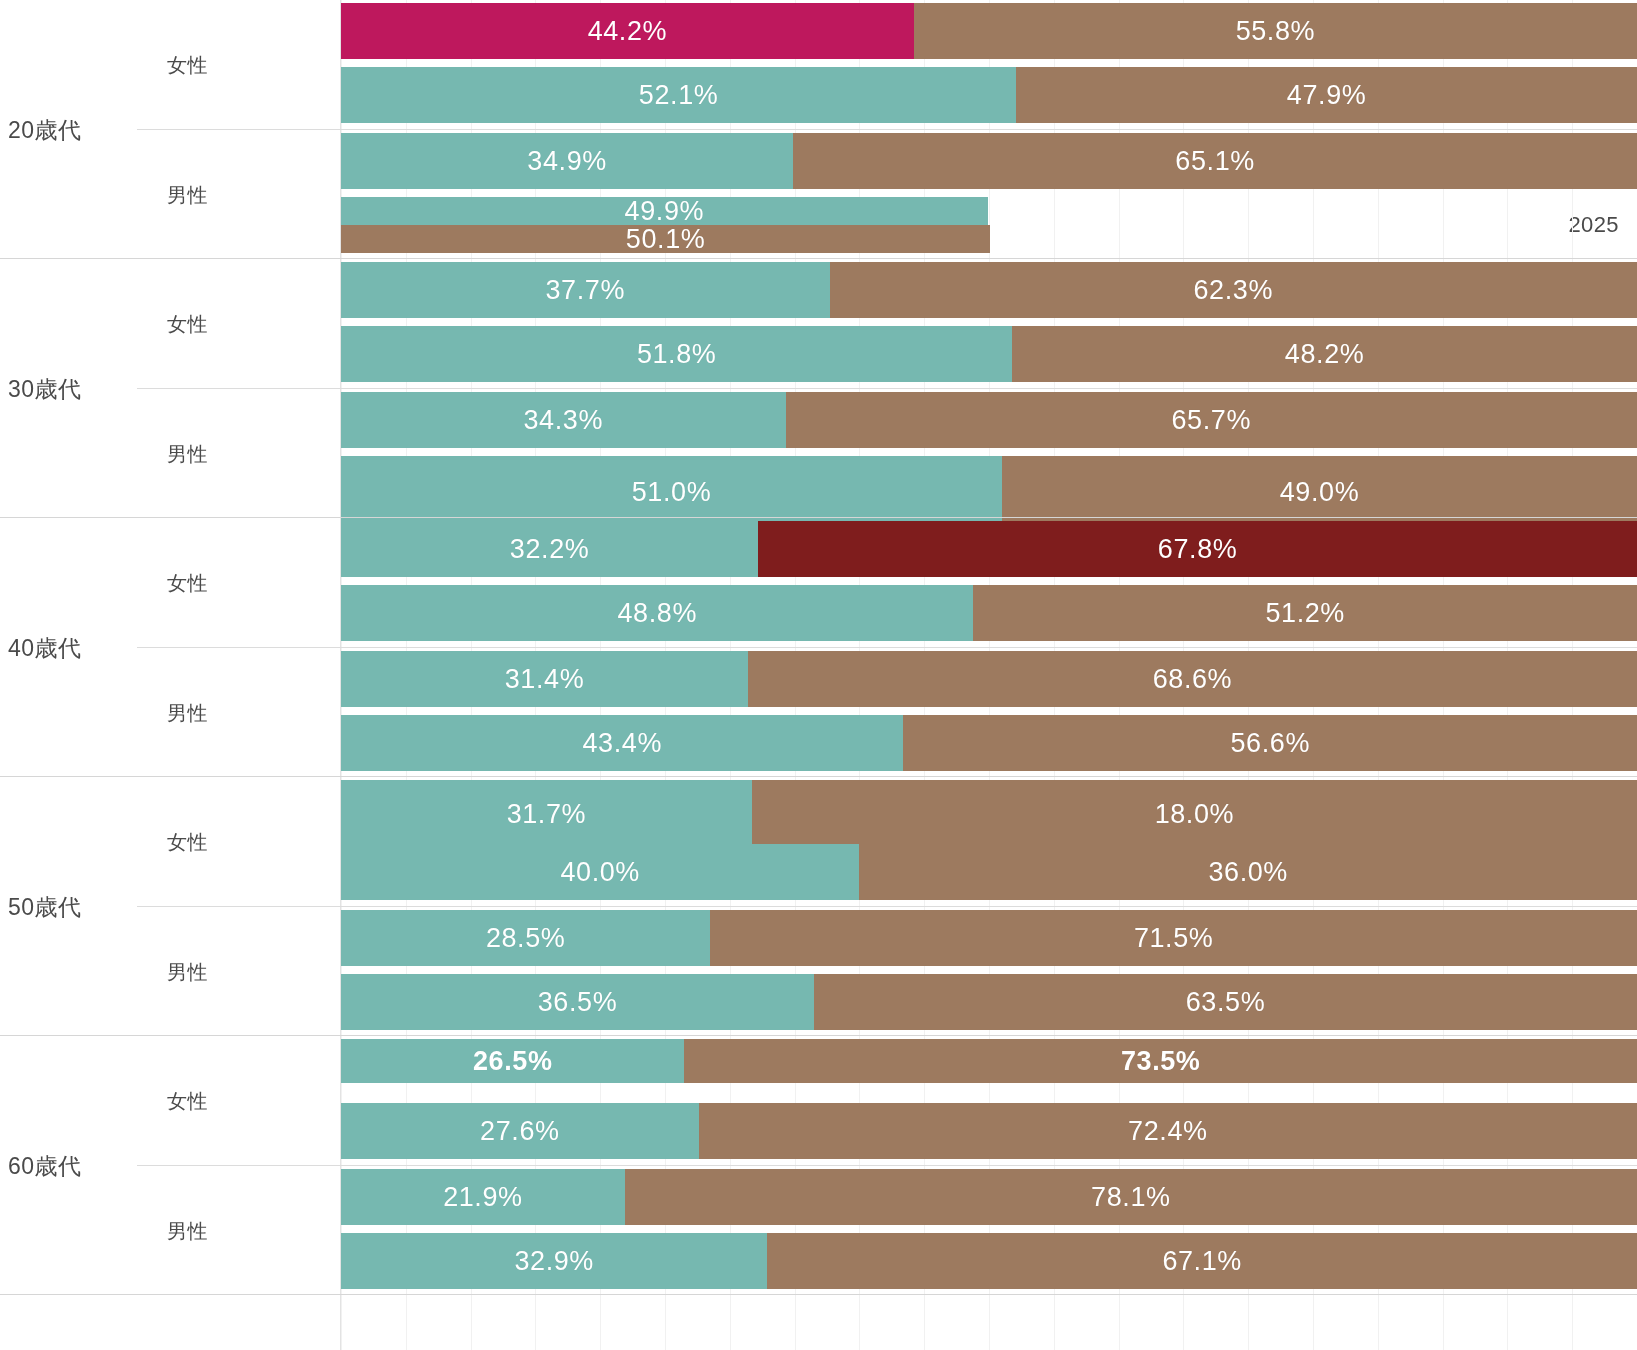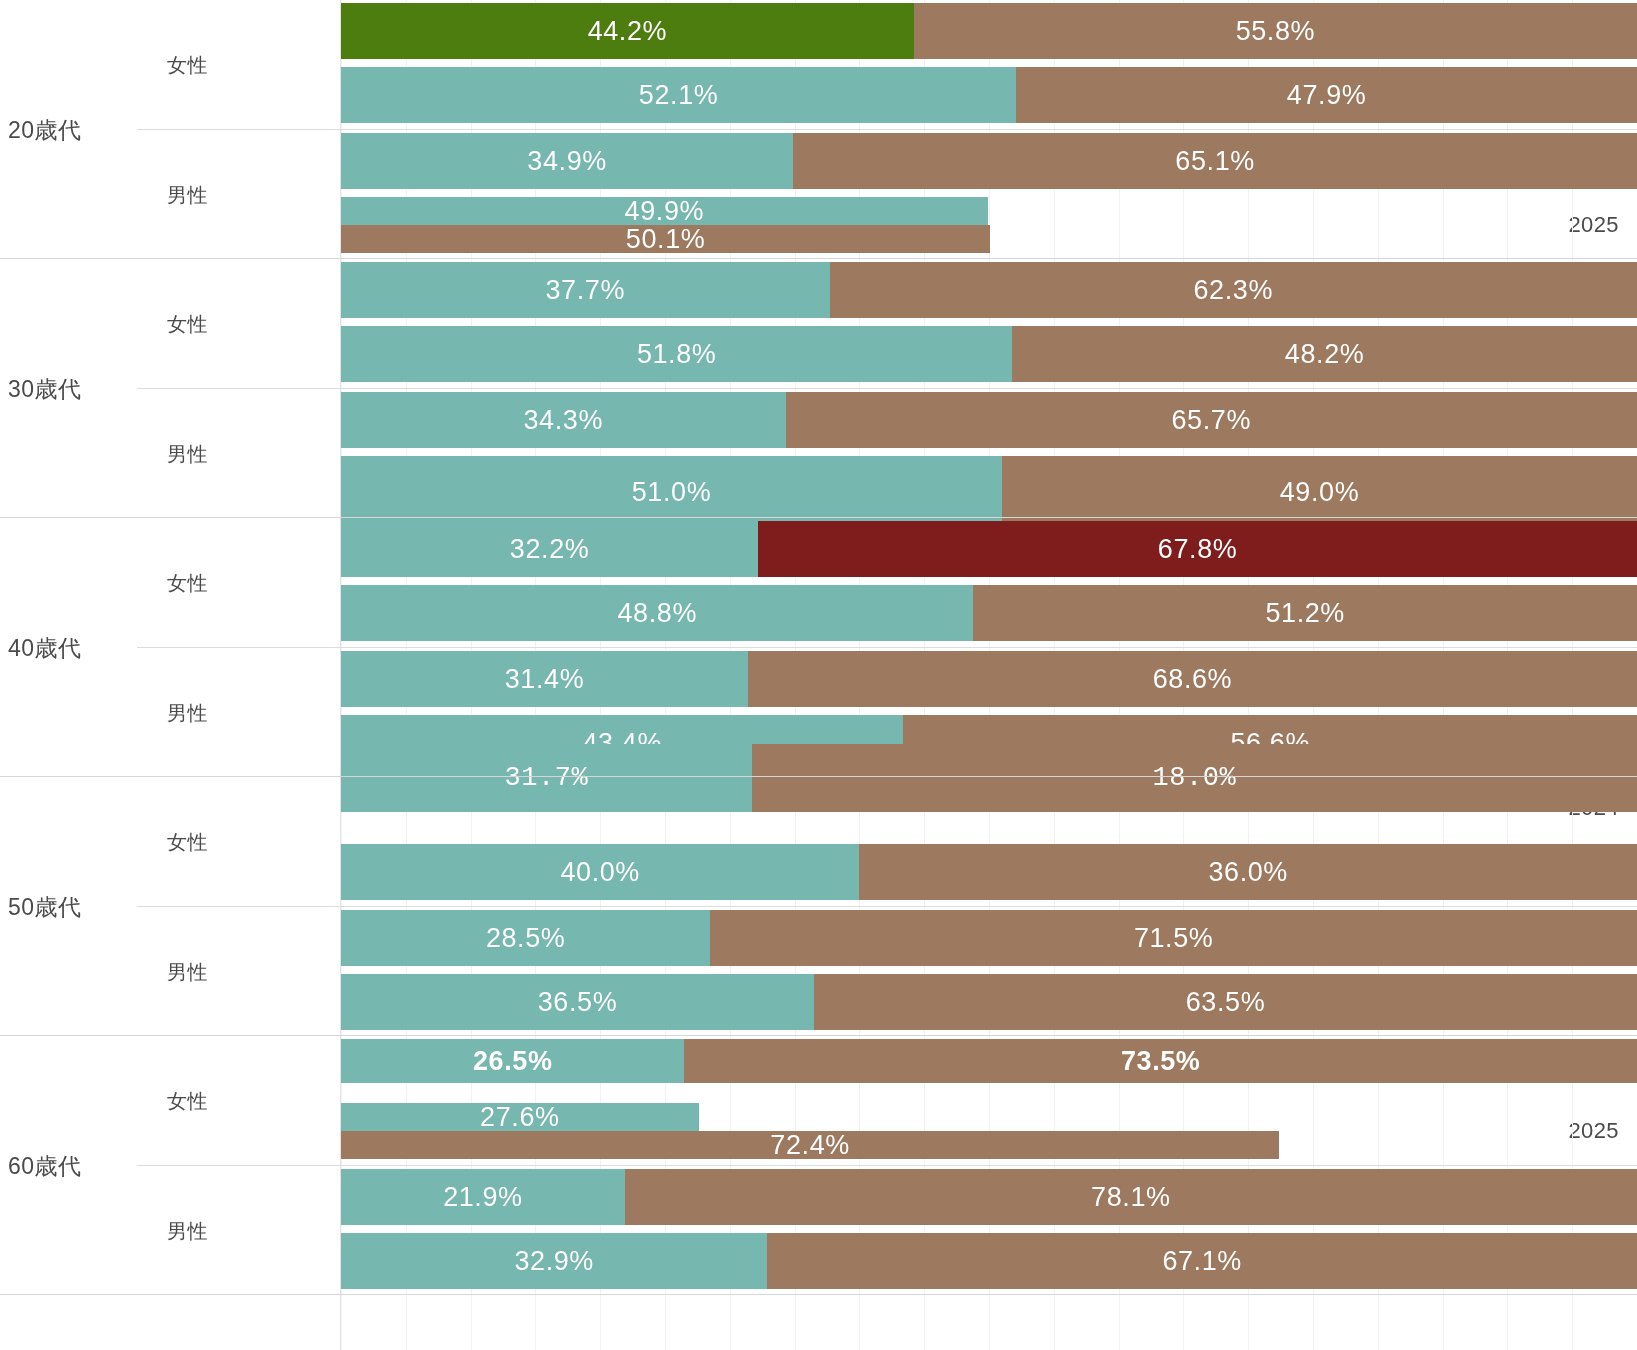--- a/index.html
+++ b/index.html
@@ -214,21 +214,21 @@
       <div class="gridline" style="left: 712.8px;"></div>
       <div class="gridline" style="left: 777.6px;"></div>
       <div class="gridline" style="left: 842.4px;"></div>
       <div class="gridline" style="left: 907.2px;"></div>
       <div class="gridline" style="left: 972px;"></div>
       <div class="gridline" style="left: 1036.8px;"></div>
       <div class="gridline" style="left: 1101.6px;"></div>
       <div class="gridline" style="left: 1166.4px;"></div>
       <div class="gridline" style="left: 1231.2px;"></div>
       <div class="bar-row" style="top: 3px; height: 56px;">
-        <div class="seg seg-a" style="width: 44.2%; background: #4d7c0f;">
+        <div class="seg seg-a" style="width: 44.2%; background: #be185d;">
           <span class="seg-label">44.2%</span>
         </div>
         <div class="seg seg-b" style="width: 55.8%; background: rgb(157, 122, 95);">
           <span class="seg-label">55.8%</span>
         </div>
       </div>
       <div class="bar-row" style="top: 67px; height: 56px;">
         <div class="seg seg-a" style="width: 52.1%; background: rgb(118, 184, 176);">
           <span class="seg-label">52.1%</span>
         </div>
@@ -309,21 +309,21 @@
         </div>
       </div>
       <div class="bar-row" style="top: 715px; height: 56px;">
         <div class="seg seg-a" style="width: 43.4%; background: rgb(118, 184, 176);">
           <span class="seg-label">43.4%</span>
         </div>
         <div class="seg seg-b" style="width: 56.6%; background: rgb(157, 122, 95);">
           <span class="seg-label">56.6%</span>
         </div>
       </div>
-      <div class="bar-row" style="top: 744px; height: 68px; font-family: Liberation Mono, monospace;">
+      <div class="bar-row" style="top: 780px; height: 68px;">
         <div class="seg seg-a" style="width: 31.7%; background: rgb(118, 184, 176);">
           <span class="seg-label">31.7%</span>
         </div>
         <div class="seg seg-b" style="width: 68.3%; background: rgb(157, 122, 95);">
           <span class="seg-label">18.0%</span>
         </div>
       </div>
       <div class="bar-row" style="top: 844px; height: 56px;">
         <div class="seg seg-a" style="width: 40%; background: rgb(118, 184, 176);">
           <span class="seg-label">40.0%</span>
@@ -349,21 +349,21 @@
         </div>
       </div>
       <div class="bar-row" style="top: 1039px; height: 44px; font-weight: bold;">
         <div class="seg seg-a" style="width: 26.5%; background: rgb(118, 184, 176);">
           <span class="seg-label">26.5%</span>
         </div>
         <div class="seg seg-b" style="width: 73.5%; background: rgb(157, 122, 95);">
           <span class="seg-label">73.5%</span>
         </div>
       </div>
-      <div class="bar-row" style="top: 1103px; height: 56px; flex-direction: column;">
+      <div class="bar-row" style="top: 1103px; height: 56px;">
         <div class="seg seg-a" style="width: 27.6%; background: rgb(118, 184, 176);">
           <span class="seg-label">27.6%</span>
         </div>
         <div class="seg seg-b" style="width: 72.4%; background: rgb(157, 122, 95);">
           <span class="seg-label">72.4%</span>
         </div>
       </div>
       <div class="bar-row" style="top: 1169px; height: 56px;">
         <div class="seg seg-a" style="width: 21.9%; background: rgb(118, 184, 176);">
           <span class="seg-label">21.9%</span>

